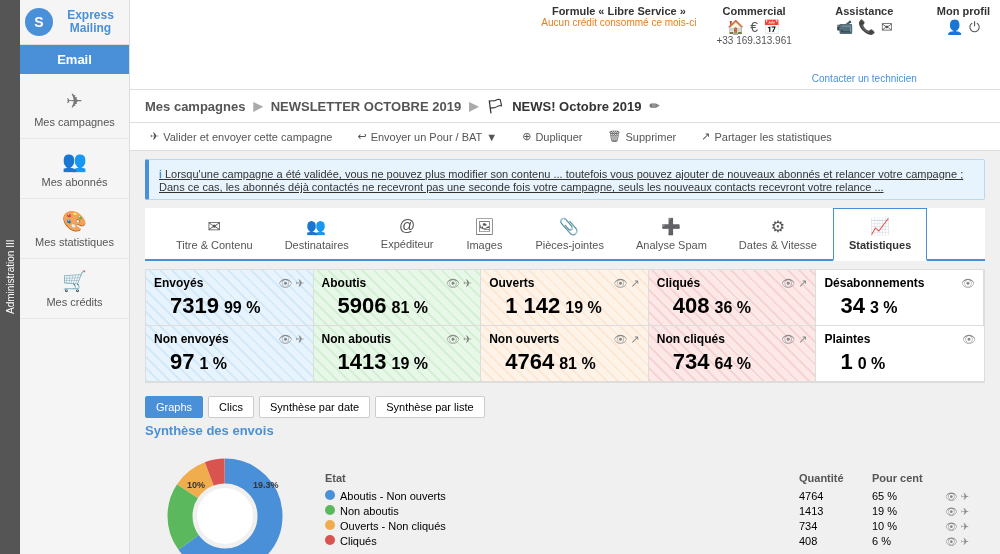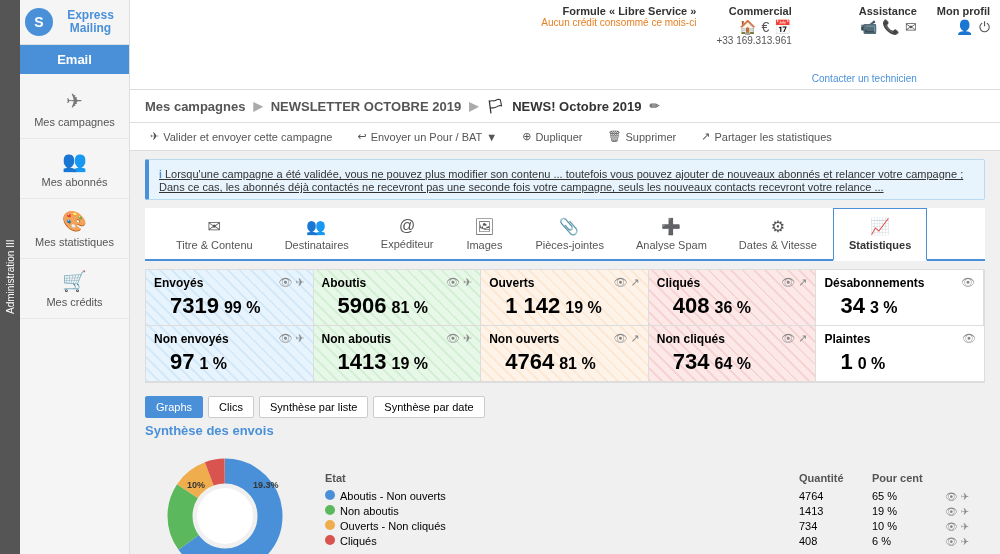--- a/index.html
+++ b/index.html
@@ -119,21 +119,21 @@
       padding: 5px 10px;
       display: flex;
       justify-content: flex-end;
       gap: 20px;
       font-size: 11px;
     }
 
     .header-section {
       display: flex;
       flex-direction: column;
-      align-items: flex-end;
+      align-items: center;
       font-size: 10px;
       color: #555;
     }
 
     .header-section-title {
       font-weight: bold;
       color: #333;
       font-size: 11px;
     }
 
@@ -247,21 +247,21 @@
       padding: 6px 8px;
       border-right: 1px solid #ddd;
       border-bottom: 1px solid #ddd;
     }
 
     .stat-cell:last-child { border-right: none; }
 
     .stat-header {
       display: flex;
       justify-content: space-between;
-      align-items: flex-start;
+      align-items: center;
       margin-bottom: 3px;
     }
 
     .stat-title { font-weight: bold; font-size: 12px; }
     .stat-icons { display: flex; gap: 3px; font-size: 11px; color: #888; }
 
     .stat-value { font-size: 22px; font-weight: bold; }
     .stat-percent { font-size: 16px; font-weight: bold; margin-left: 5px; }
 
     .stat-row { display: flex; justify-content: flex-start; align-items: baseline; margin-left: 16px; }
@@ -638,22 +638,22 @@
           <span class="stat-value">1</span>
           <span class="stat-percent">0 %</span>
         </div>
       </div>
     </div>
   </div>
 
   <div class="sub-btn-bar">
     <button class="sub-btn active">Graphs</button>
     <button class="sub-btn">Clics</button>
+    <button class="sub-btn">Synthèse par date</button>
     <button class="sub-btn">Synthèse par liste</button>
-    <button class="sub-btn">Synthèse par date</button>
   </div>
 
   <div class="synthese-section">
     <div class="synthese-title">Synthèse des envois</div>
     <div class="synthese-content">
 
       <div class="pie-container">
         <svg width="160" height="130" viewBox="0 0 160 130">
 
           <circle cx="80" cy="70" r="45" fill="none" stroke="#4a90d9" stroke-width="25" stroke-dasharray="183.5 282" stroke-dashoffset="0" transform="rotate(-90 80 70)"></circle>

